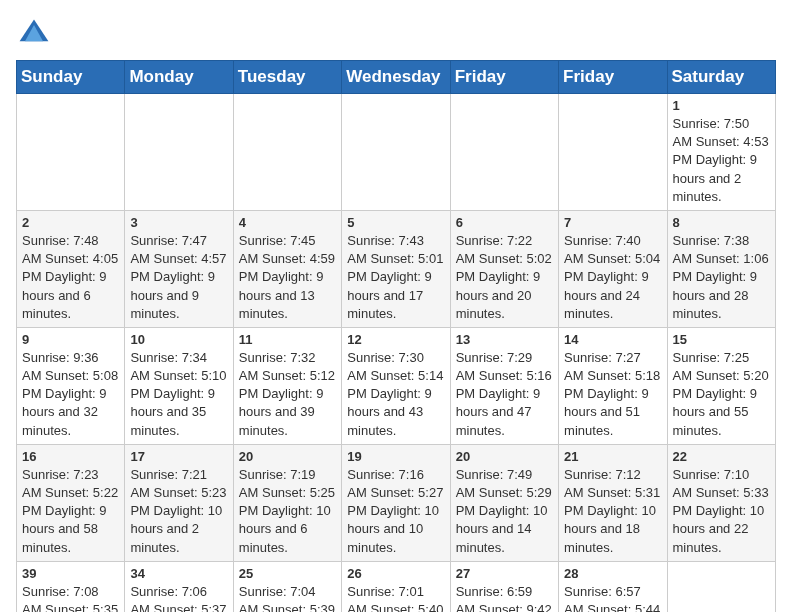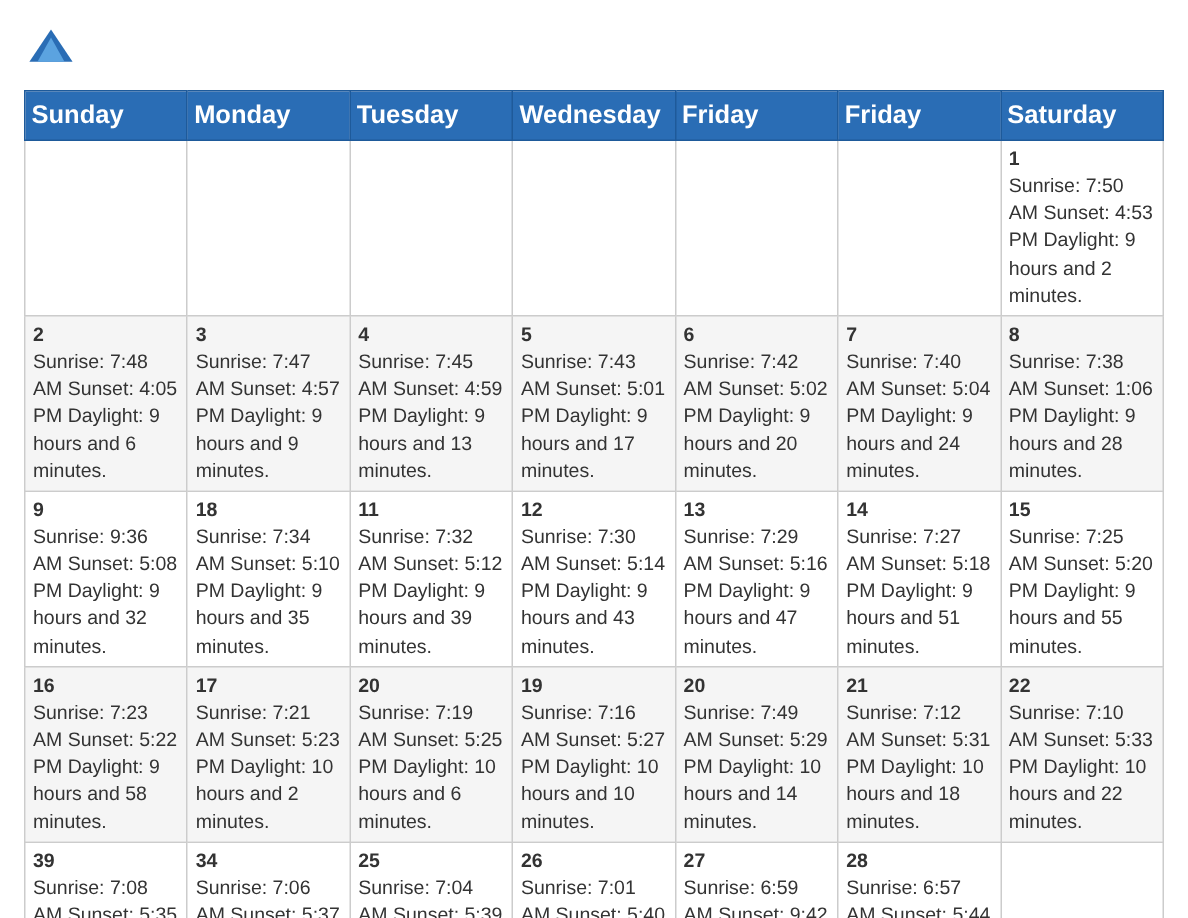--- a/index.html
+++ b/index.html
@@ -154,21 +154,21 @@
 Daylight: 9 hours and 13 minutes.</div>
         </td>
         <td>
           <span class="day-num">5</span>
           <div class="day-info">Sunrise: 7:43 AM
 Sunset: 5:01 PM
 Daylight: 9 hours and 17 minutes.</div>
         </td>
         <td>
           <span class="day-num">6</span>
-          <div class="day-info">Sunrise: 7:42 AM
+          <div class="day-info">Sunrise: 7:22 AM
 Sunset: 5:02 PM
 Daylight: 9 hours and 20 minutes.</div>
         </td>
         <td>
           <span class="day-num">7</span>
           <div class="day-info">Sunrise: 7:40 AM
 Sunset: 5:04 PM
 Daylight: 9 hours and 24 minutes.</div>
         </td>
         <td>
@@ -179,21 +179,21 @@
         </td>
       </tr>
       <tr>
         <td>
           <span class="day-num">9</span>
           <div class="day-info">Sunrise: 9:36 AM
 Sunset: 5:08 PM
 Daylight: 9 hours and 32 minutes.</div>
         </td>
         <td>
-          <span class="day-num">18</span>
+          <span class="day-num">10</span>
           <div class="day-info">Sunrise: 7:34 AM
 Sunset: 5:10 PM
 Daylight: 9 hours and 35 minutes.</div>
         </td>
         <td>
           <span class="day-num">11</span>
           <div class="day-info">Sunrise: 7:32 AM
 Sunset: 5:12 PM
 Daylight: 9 hours and 39 minutes.</div>
         </td>

